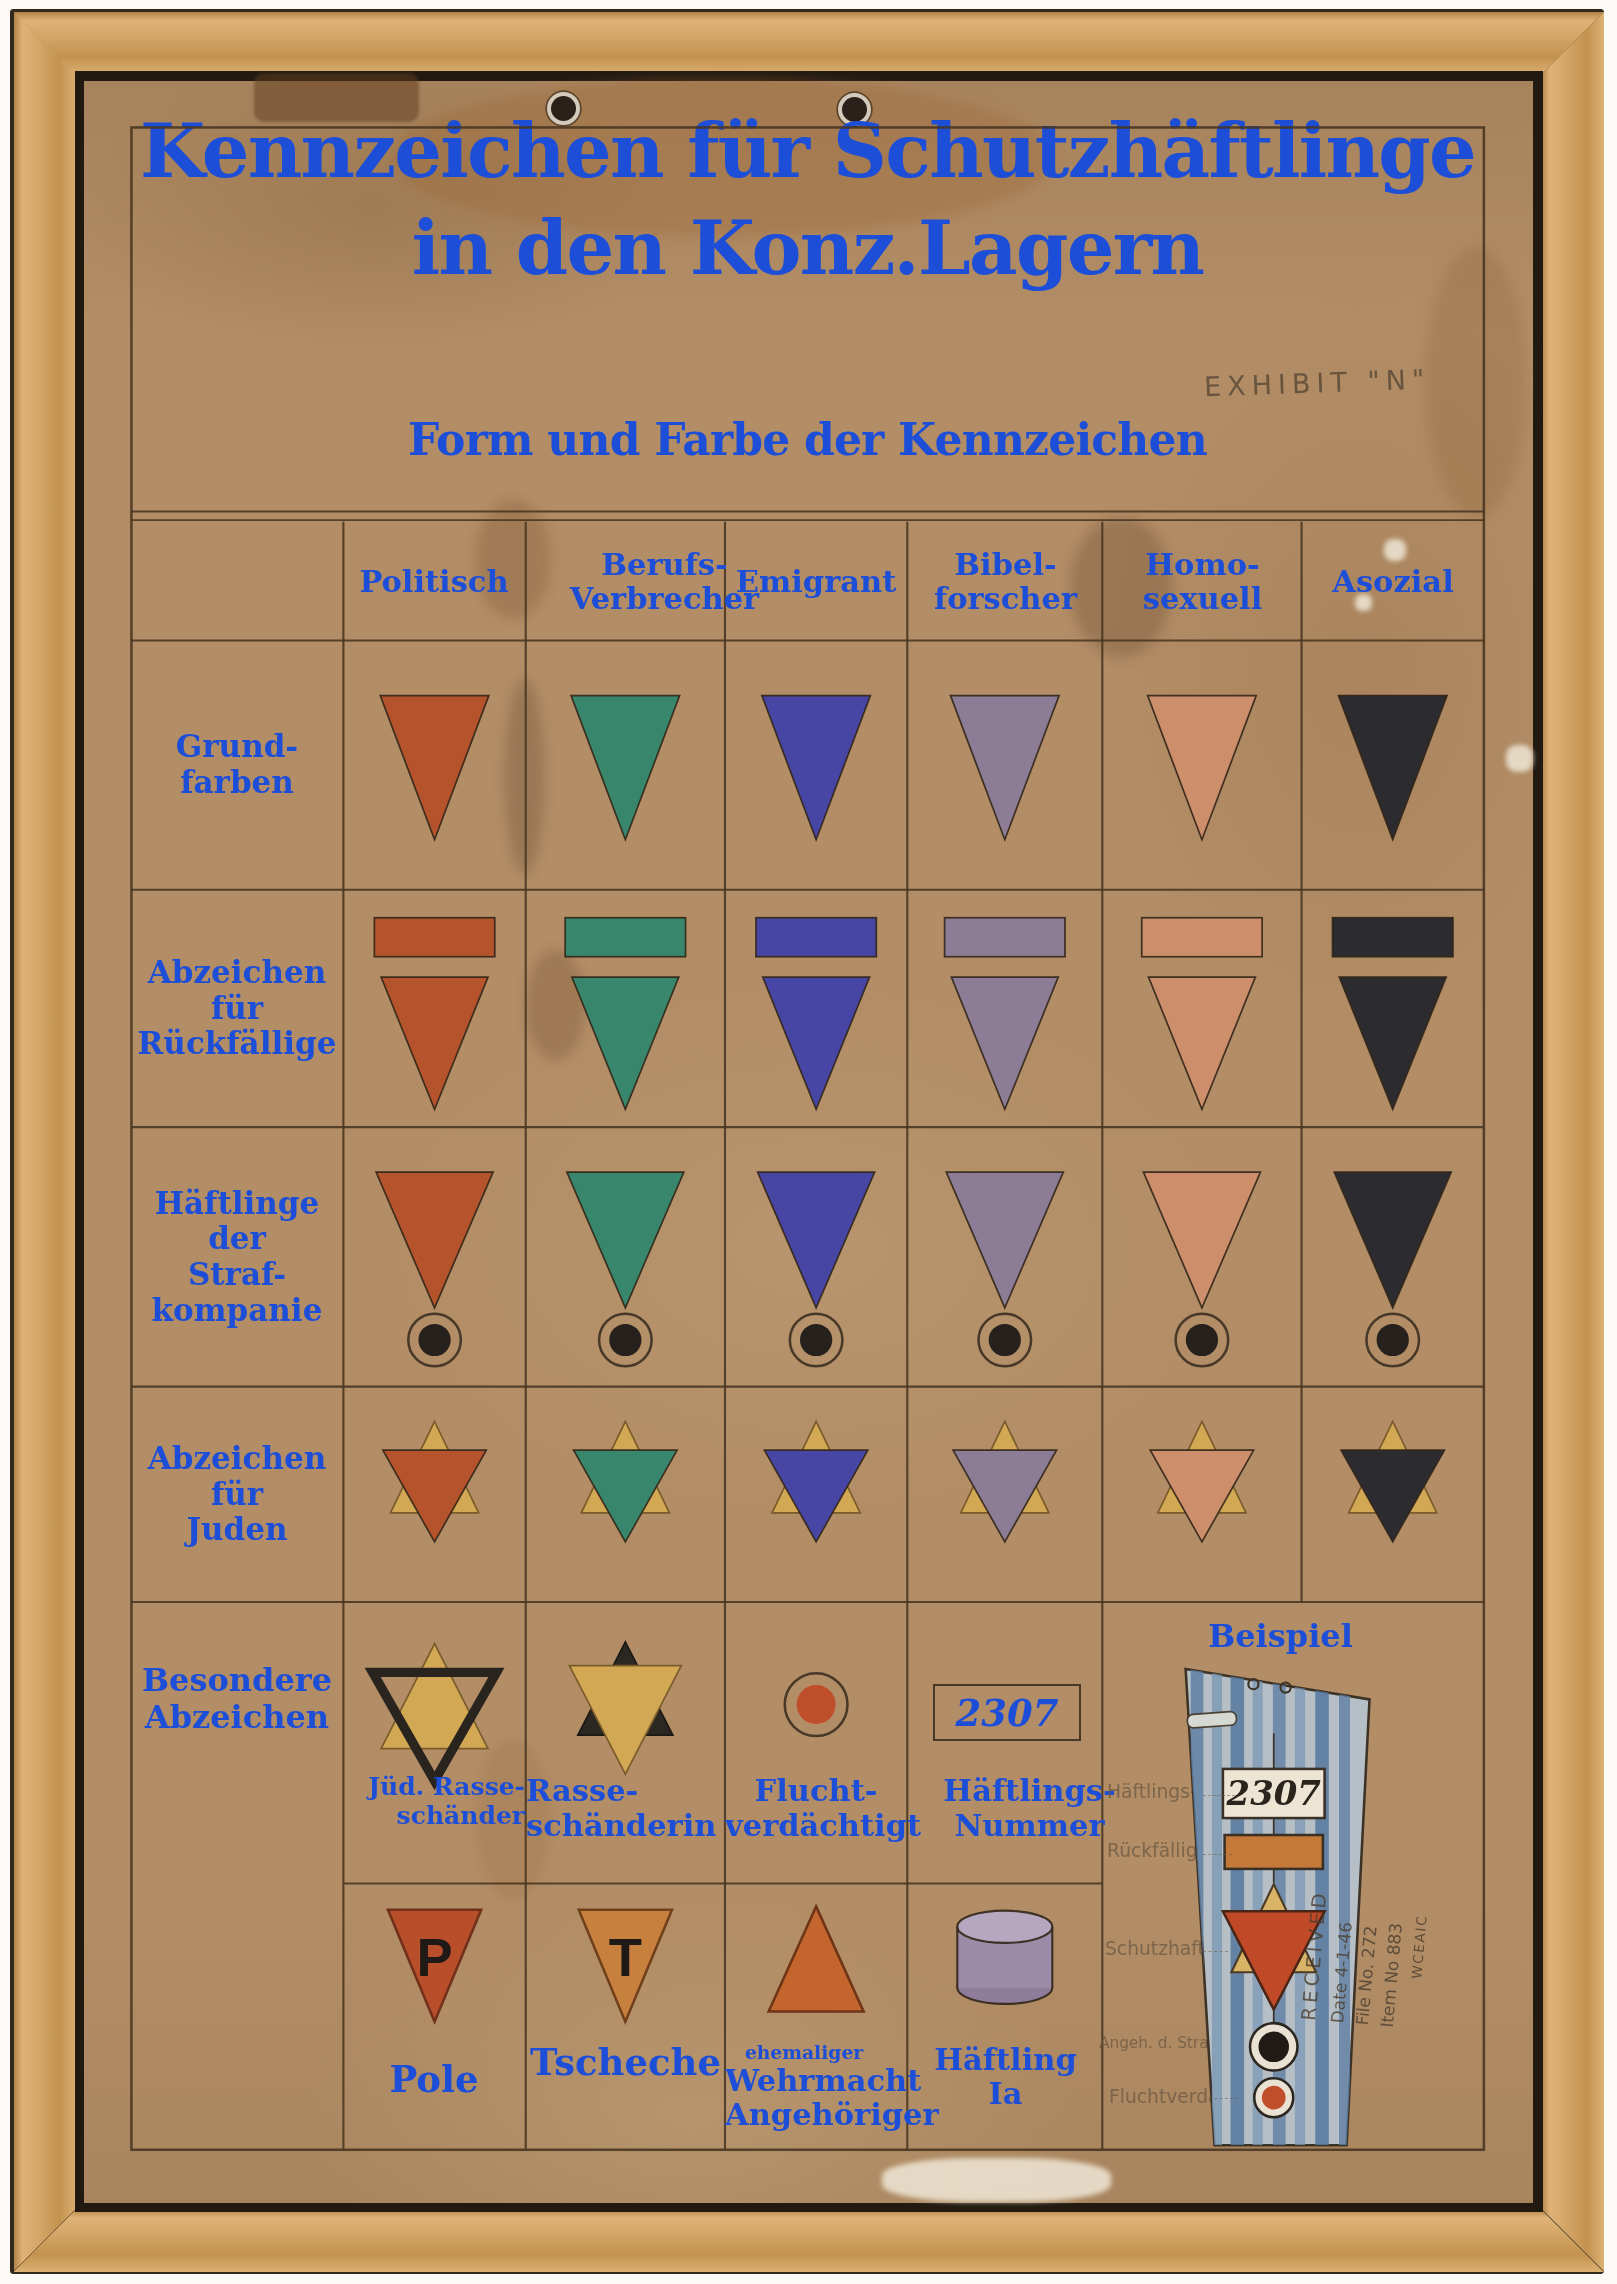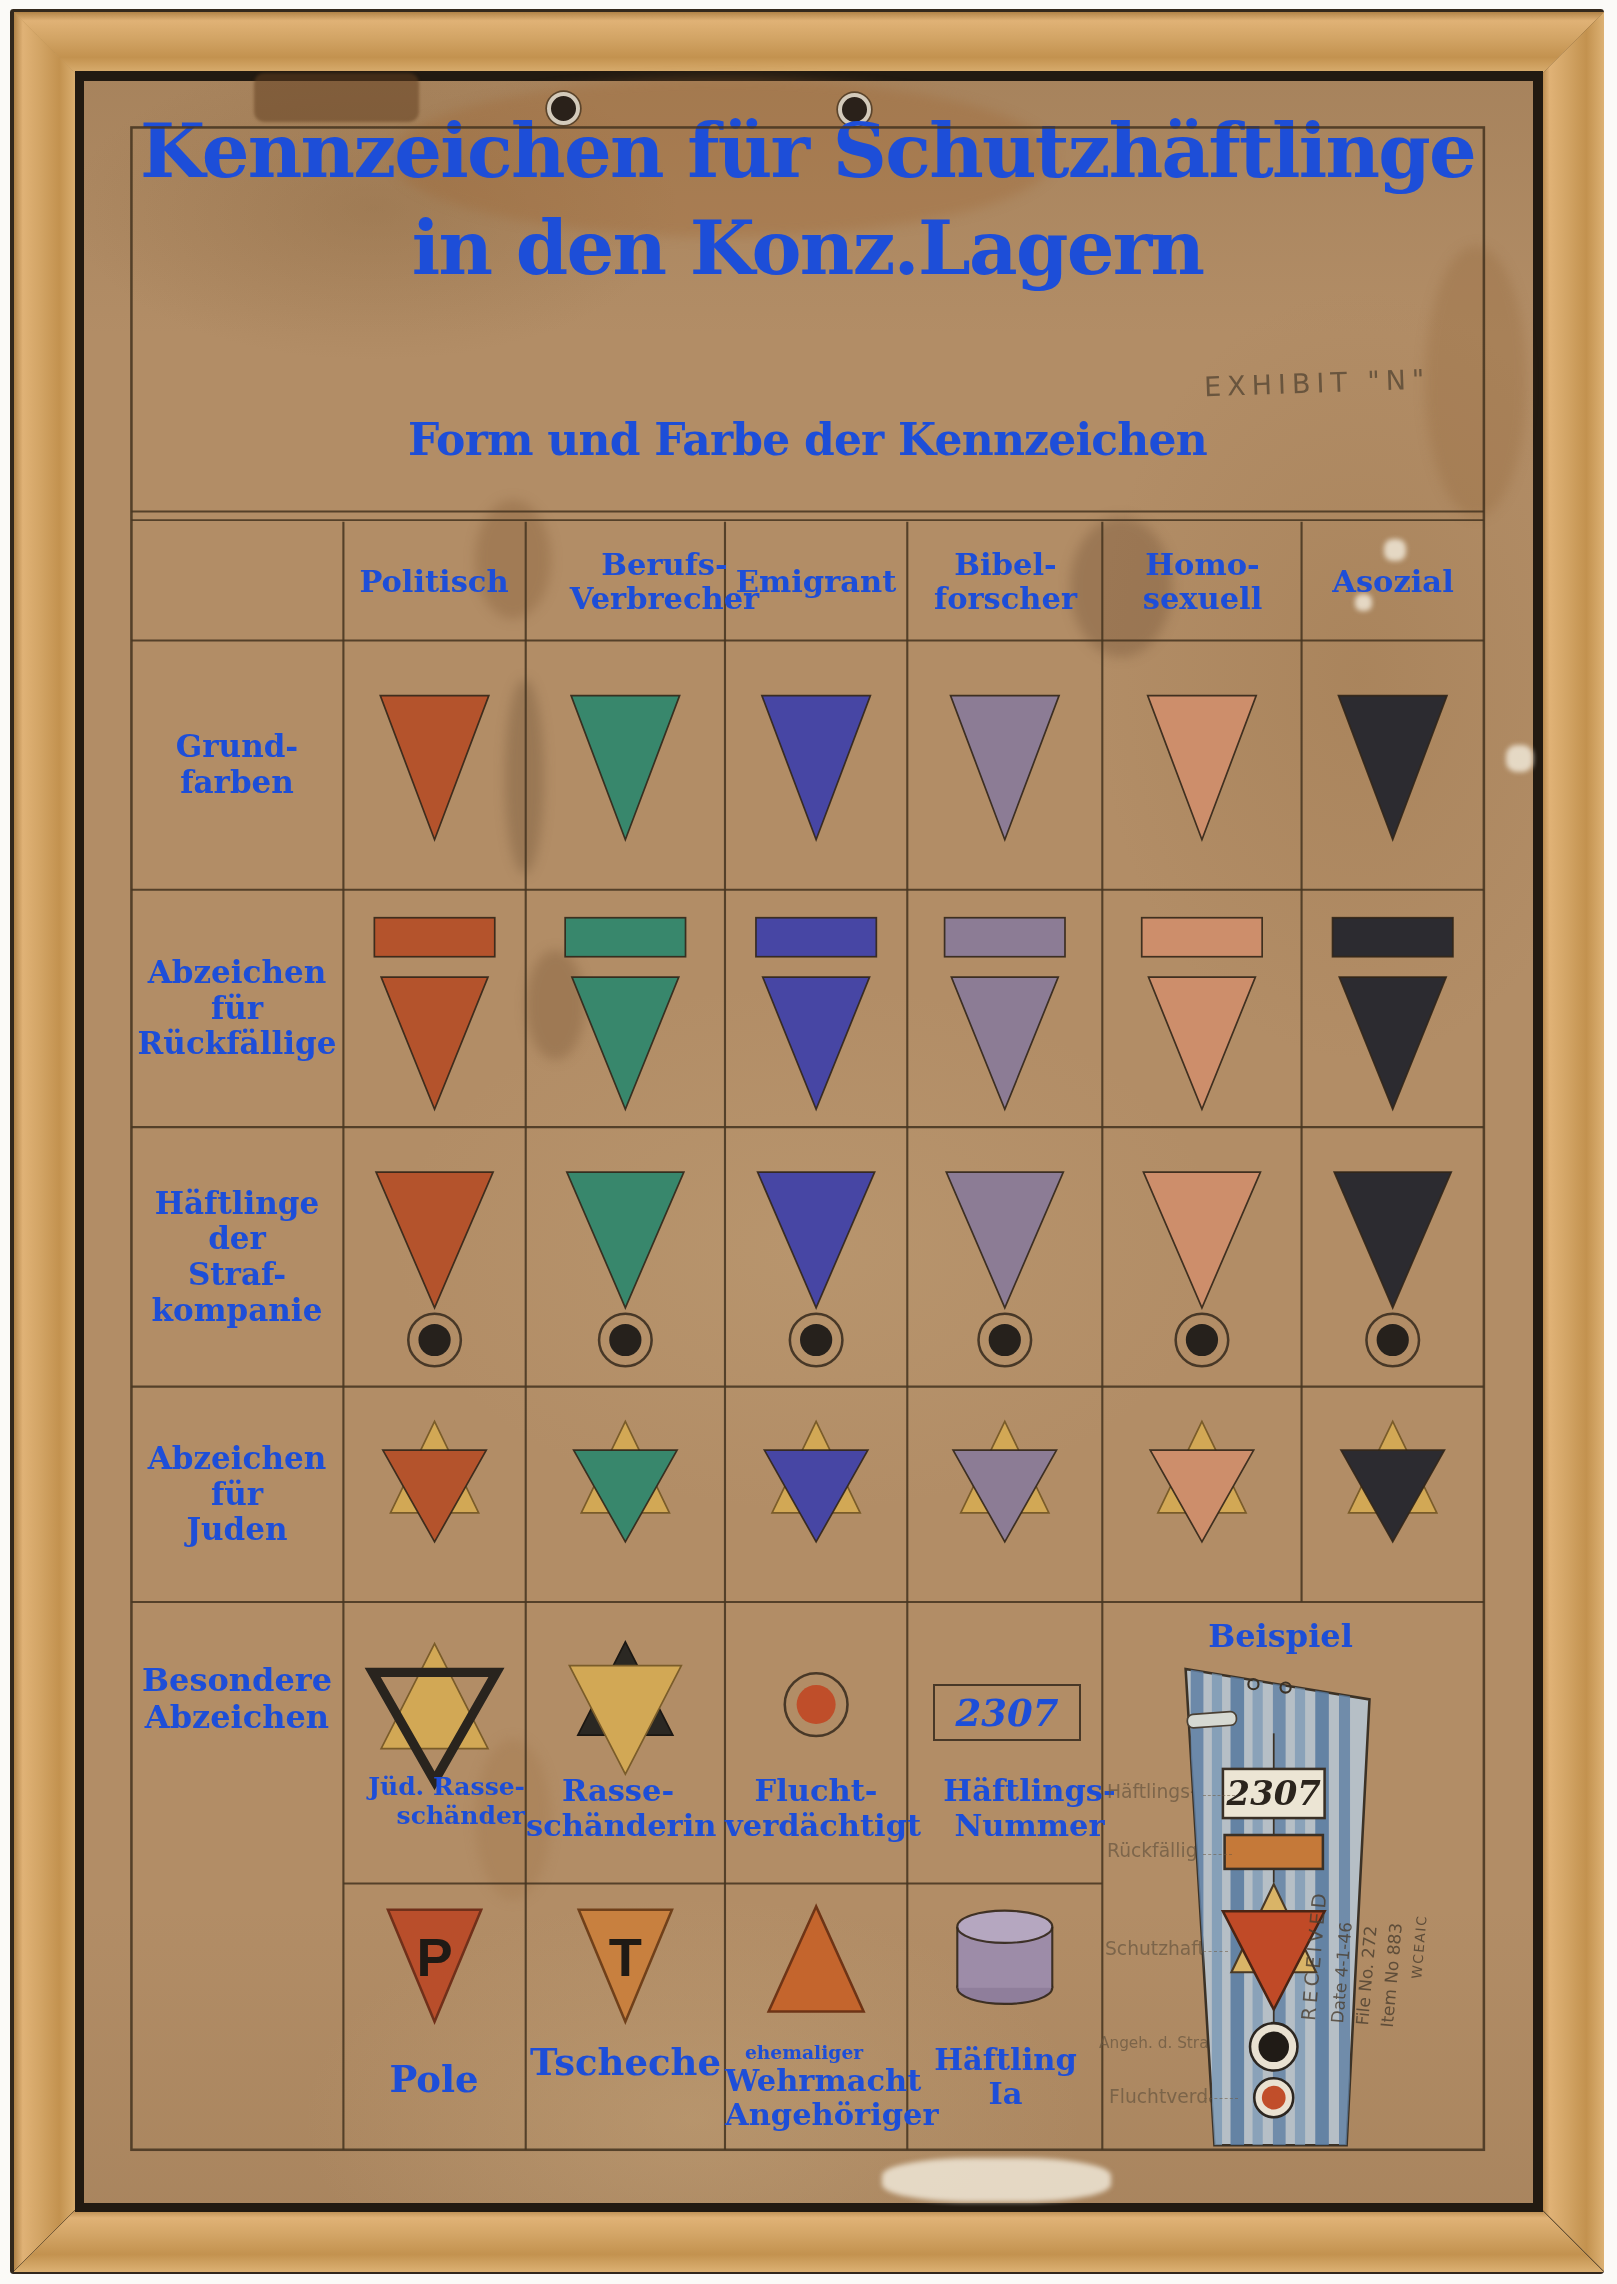--- a/index.html
+++ b/index.html
@@ -171,21 +171,21 @@
 Straf-
 kompanie</div>
       <div class="abs serif preline " style="left:131px;top:1387px;width:212px;height:215px;display:flex;align-items:center;justify-content:center;text-align:center;font-size:31px;line-height:1.15;">Abzeichen
 für
 Juden</div>
       <div class="abs serif preline " style="left:131px;top:1662px;width:212px;text-align:center;font-size:32px;line-height:1.15;">Besondere
 Abzeichen</div>
       <div class="abs serif preline " style="left:933px;top:1684px;width:144px;height:53px;border:2.5px solid rgba(60,47,32,.9);display:flex;align-items:center;justify-content:center;font-size:37px;font-style:italic;">2307</div>
       <div class="abs serif preline " style="left:343px;top:1773px;width:182px;text-align:right;font-size:25px;line-height:1.15;">Jüd. Rasse-
 schänder</div>
-      <div class="abs serif preline " style="left:526px;top:1773px;width:184px;text-align:center;font-size:30.5px;line-height:1.15;">Rasse-
+      <div class="abs serif preline " style="left:526px;top:1773px;width:184px;text-align:left;font-size:30.5px;line-height:1.15;">Rasse-
 schänderin</div>
       <div class="abs serif preline " style="left:725px;top:1773px;width:182px;text-align:center;font-size:30.5px;line-height:1.15;">Flucht-
 verdächtigt</div>
       <div class="abs serif preline " style="left:908px;top:1773px;width:195px;text-align:center;font-size:30.5px;line-height:1.15;margin-left:24px;">Häftlings-
 Nummer</div>
       <div class="abs serif preline " style="left:343px;top:2059px;width:182px;text-align:center;font-size:37px;line-height:1.12;"><span>Pole</span></div>
       <div class="abs serif preline " style="left:526px;top:2042px;width:199px;text-align:center;font-size:37px;line-height:1.12;"><span>Tscheche</span></div>
       <div class="abs serif preline " style="left:725px;top:2042px;width:158px;text-align:center;font-size:30.5px;line-height:1.12;"><span style="display:block;font-size:18.7px;font-weight:700;">ehemaliger</span><span>Wehrmacht
 Angehöriger</span></div>
       <div class="abs serif preline " style="left:908px;top:2042px;width:195px;text-align:center;font-size:30.5px;line-height:1.12;"><span>Häftling

